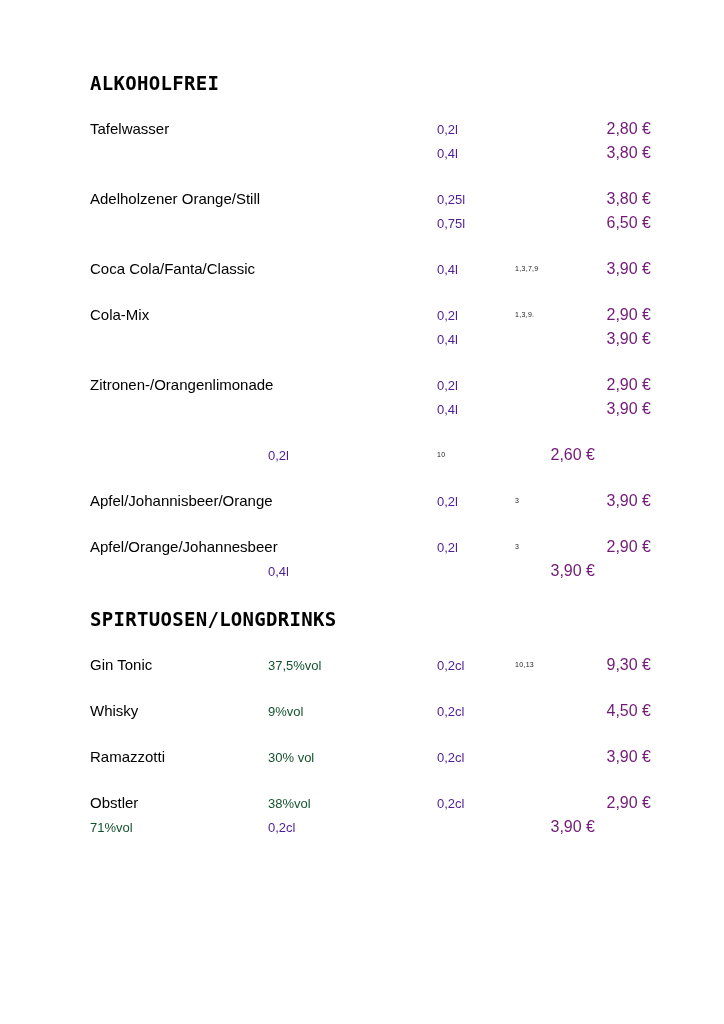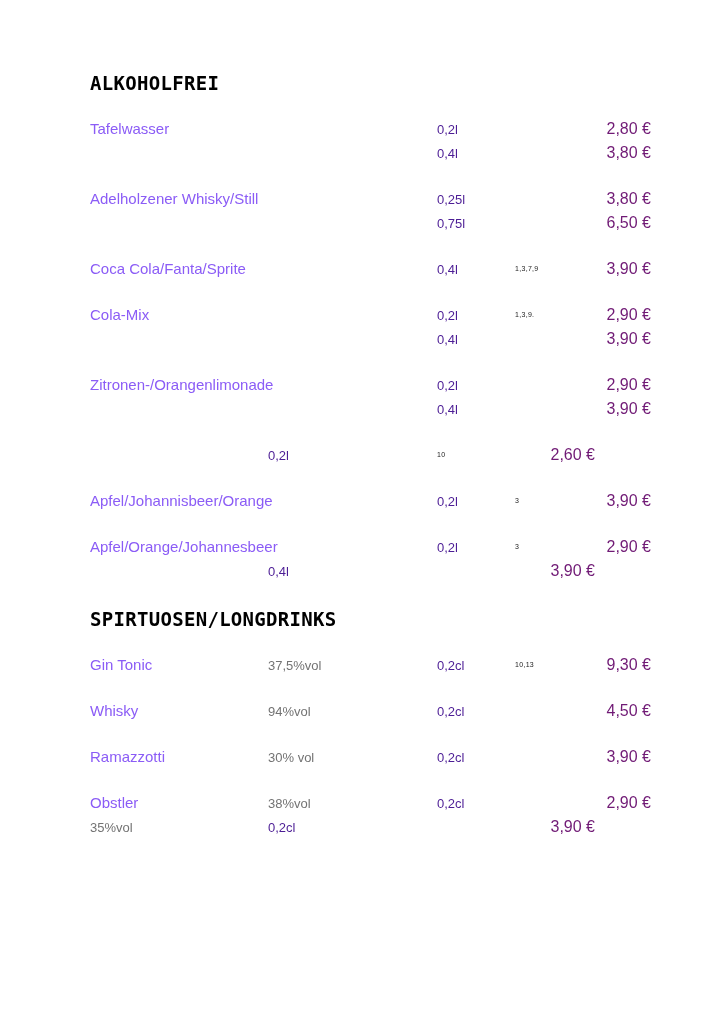--- a/index.html
+++ b/index.html
@@ -28,22 +28,22 @@
   .section-title.second {
     margin-top: 0;
   }
   .group { margin-bottom: 22px; }
   .line {
     display: grid;
     grid-template-columns: 178px 169px 78px 80px 56px;
     align-items: baseline;
     height: 24px;
   }
-  .c-name  { font-size: 15px; white-space: nowrap; color: #8b5cf6; }
-  .c-vol   { font-size: 13px; color: #737373; }
+  .c-name  { font-size: 15px; white-space: nowrap; color: #000000; }
+  .c-vol   { font-size: 13px; color: #14532d; }
   .c-size  { font-size: 13px; color: #4c1d95; }
   .c-note  { font-size: 7px; color: #1a1a1a; position: relative; top: -3px; letter-spacing: 0.3px; }
   .c-price { font-size: 16px; color: #701a75; text-align: right; white-space: nowrap; }
 </style>
 </head>
 <body>
 
 <div class="page">
 
   <div class="section-title">ALKOHOLFREI</div>
@@ -60,38 +60,38 @@
       <span class="c-name"></span>
       <span class="c-vol"></span>
       <span class="c-size">0,4l</span>
       <span class="c-note"></span>
       <span class="c-price">3,80 €</span>
     </div>
   </div>
 
   <div class="group">
     <div class="line">
-      <span class="c-name">Adelholzener Whisky/Still</span>
+      <span class="c-name">Adelholzener Orange/Still</span>
       <span class="c-vol"></span>
       <span class="c-size">0,25l</span>
       <span class="c-note"></span>
       <span class="c-price">3,80 €</span>
     </div>
     <div class="line">
       <span class="c-name"></span>
       <span class="c-vol"></span>
       <span class="c-size">0,75l</span>
       <span class="c-note"></span>
       <span class="c-price">6,50 €</span>
     </div>
   </div>
 
   <div class="group">
     <div class="line">
-      <span class="c-name">Coca Cola/Fanta/Sprite</span>
+      <span class="c-name">Coca Cola/Fanta/Classic</span>
       <span class="c-vol"></span>
       <span class="c-size">0,4l</span>
       <span class="c-note">1,3,7,9</span>
       <span class="c-price">3,90 €</span>
     </div>
   </div>
 
   <div class="group">
     <div class="line">
       <span class="c-name">Cola-Mix</span>
@@ -169,21 +169,21 @@
       <span class="c-vol">37,5%vol</span>
       <span class="c-size">0,2cl</span>
       <span class="c-note">10,13</span>
       <span class="c-price">9,30 €</span>
     </div>
   </div>
 
   <div class="group">
     <div class="line">
       <span class="c-name">Whisky</span>
-      <span class="c-vol">94%vol</span>
+      <span class="c-vol">9%vol</span>
       <span class="c-size">0,2cl</span>
       <span class="c-note"></span>
       <span class="c-price">4,50 €</span>
     </div>
   </div>
 
   <div class="group">
     <div class="line">
       <span class="c-name">Ramazzotti</span>
       <span class="c-vol">30% vol</span>
@@ -195,20 +195,20 @@
 
   <div class="group">
     <div class="line">
       <span class="c-name">Obstler</span>
       <span class="c-vol">38%vol</span>
       <span class="c-size">0,2cl</span>
       <span class="c-note"></span>
       <span class="c-price">2,90 €</span>
     </div>
     <div class="line">
-      <span class="c-vol">35%vol</span>
+      <span class="c-vol">71%vol</span>
       <span class="c-size">0,2cl</span>
       <span class="c-note"></span>
       <span class="c-price">3,90 €</span>
     </div>
   </div>
 
 </div>
 
 </body></html>

